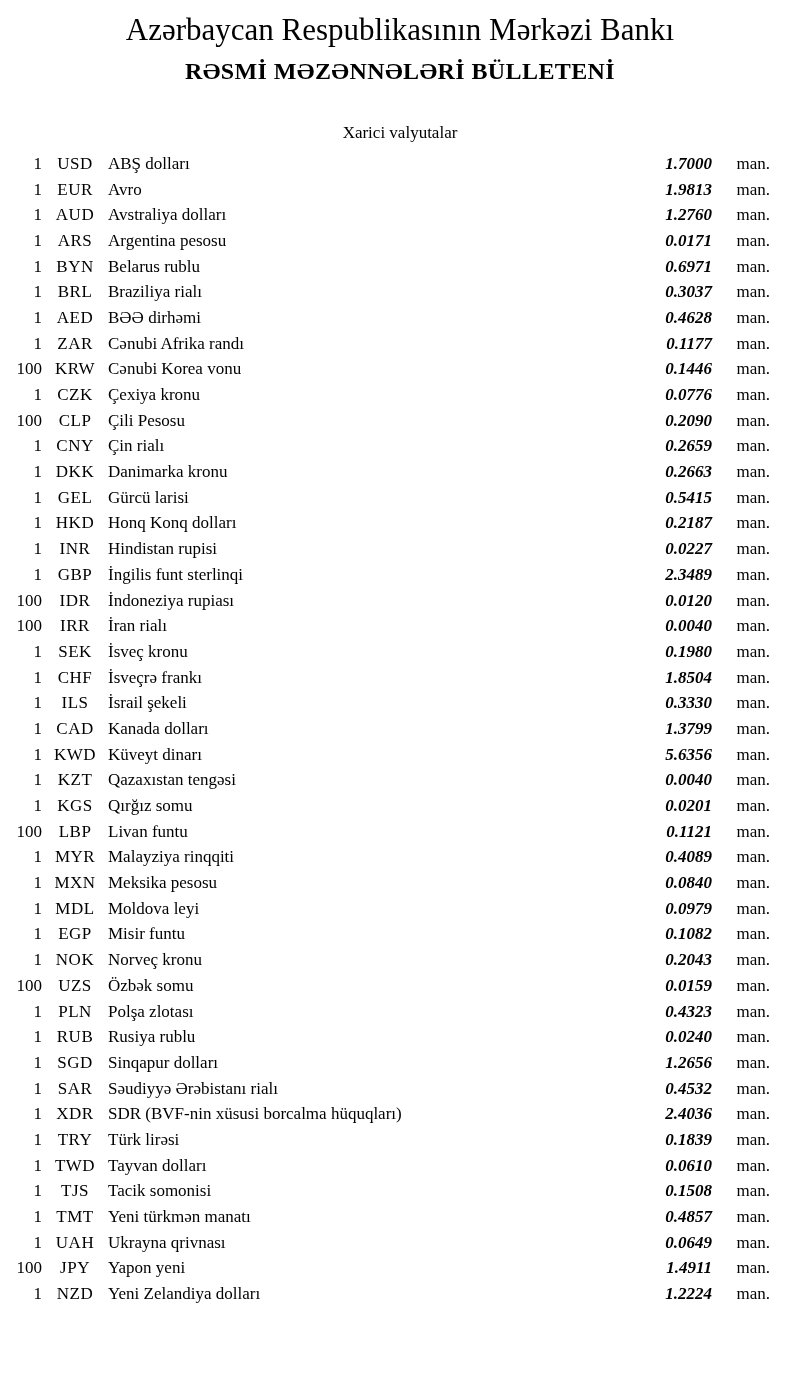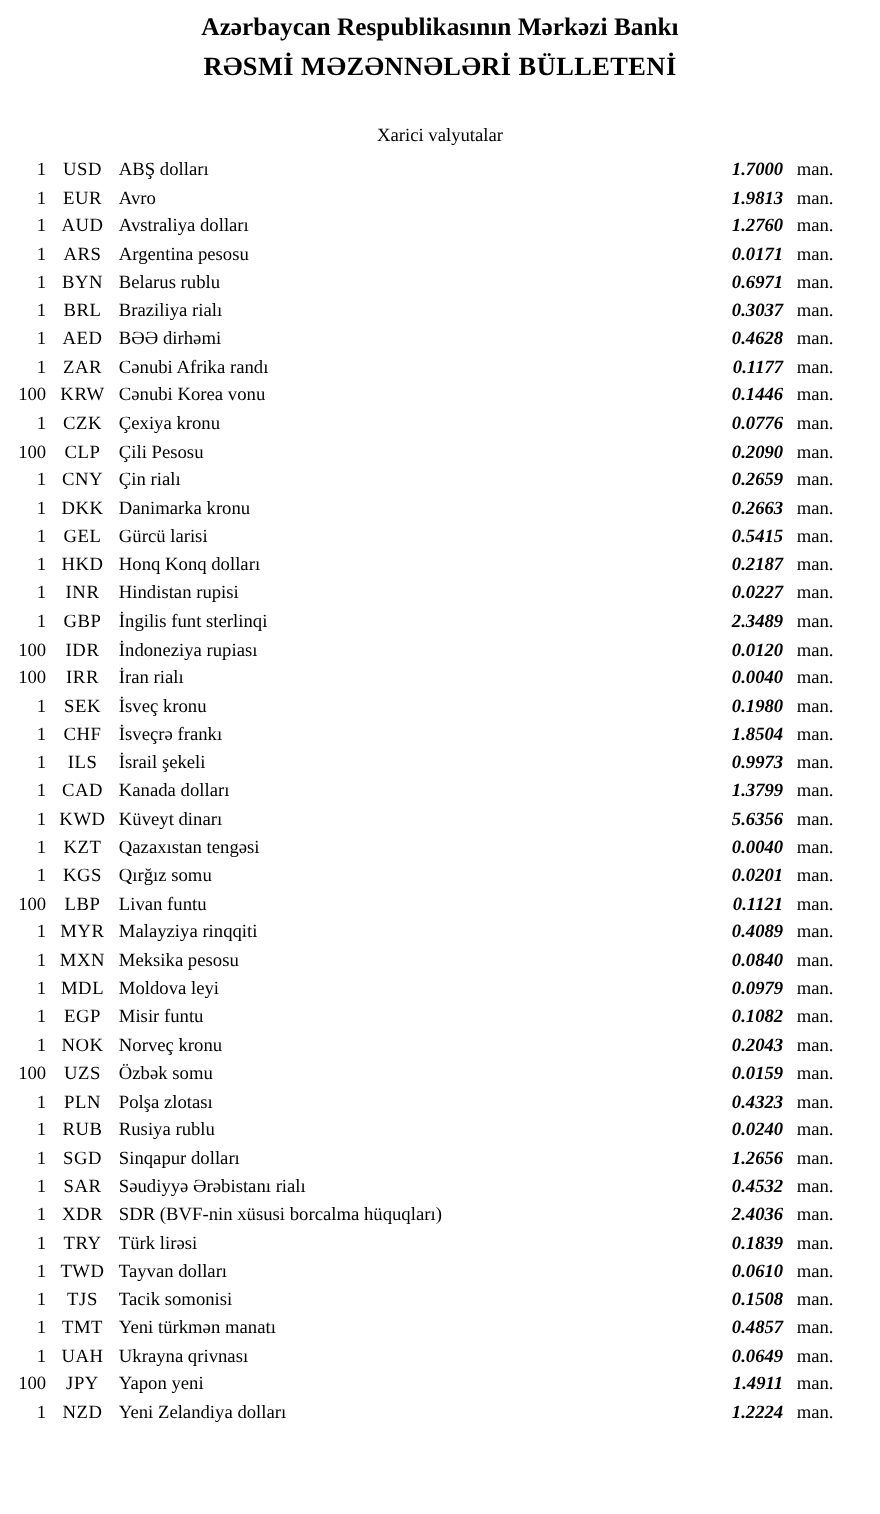--- a/index.html
+++ b/index.html
@@ -11,22 +11,22 @@
   }
   .page {
     width: 800px;
     height: 1376px;
     box-sizing: border-box;
     padding-top: 12px;
     overflow: hidden;
   }
   .bulletin-header { text-align: center; }
   .bank-title {
-    font-size: 23px;
-    font-weight: bold;
+    font-size: 31px;
+    font-weight: normal;
     margin: 0 0 10px 0;
   }
   .hline {
     font-size: 17px;
     font-weight: bold;
     line-height: 1.8;
   }
   .bulletin-name {
     font-size: 24px;
     font-weight: bold;
@@ -48,21 +48,21 @@
   table.rates td {
     padding: 0;
     height: 25.7px;
     vertical-align: middle;
     white-space: nowrap;
   }
   td.qty  { width: 32px;  text-align: right; }
   td.code { width: 66px;  text-align: center; letter-spacing: 0.5px; }
   td.name { text-align: left; padding-left: 12px; }
   td.rate { width: 100px; text-align: right; font-weight: bold; font-style: italic; }
-  td.unit { width: 58px;  text-align: center; }
+  td.unit { width: 58px;  text-align: right; }
 </style>
 </head>
 <body>
 
 <div class="page">
 
   <header class="bulletin-header">
     <h1 class="bank-title">Azərbaycan Respublikasının Mərkəzi Bankı</h1>
     <div class="bulletin-name">RƏSMİ MƏZƏNNƏLƏRİ BÜLLETENİ</div>
   </header>
@@ -236,21 +236,21 @@
     <td class="code">CHF</td>
     <td class="name">İsveçrə frankı</td>
     <td class="rate">1.8504</td>
     <td class="unit">man.</td>
   </tr>
 
   <tr>
     <td class="qty">1</td>
     <td class="code">ILS</td>
     <td class="name">İsrail şekeli</td>
-    <td class="rate">0.9973</td>
+    <td class="rate">0.3330</td>
     <td class="unit">man.</td>
   </tr>
 
   <tr>
     <td class="qty">1</td>
     <td class="code">CAD</td>
     <td class="name">Kanada dolları</td>
     <td class="rate">1.3799</td>
     <td class="unit">man.</td>
   </tr>

